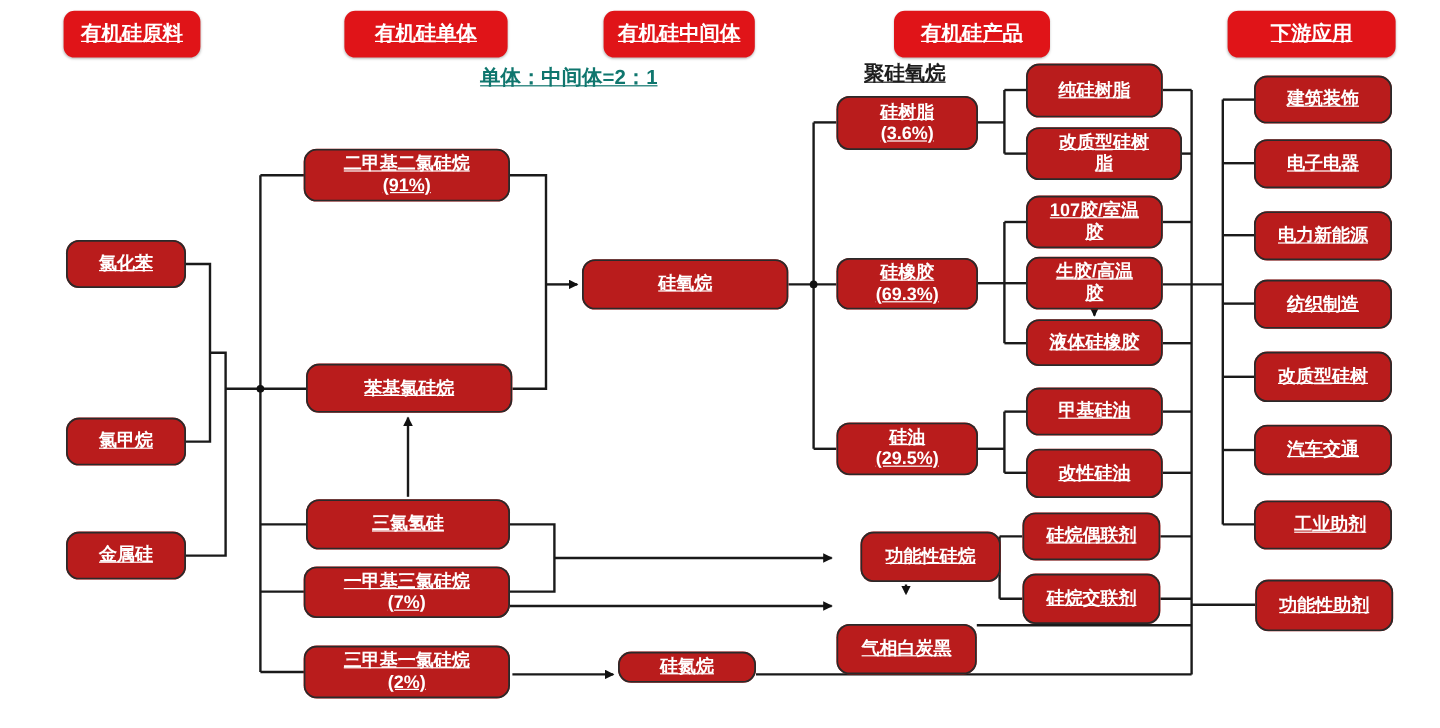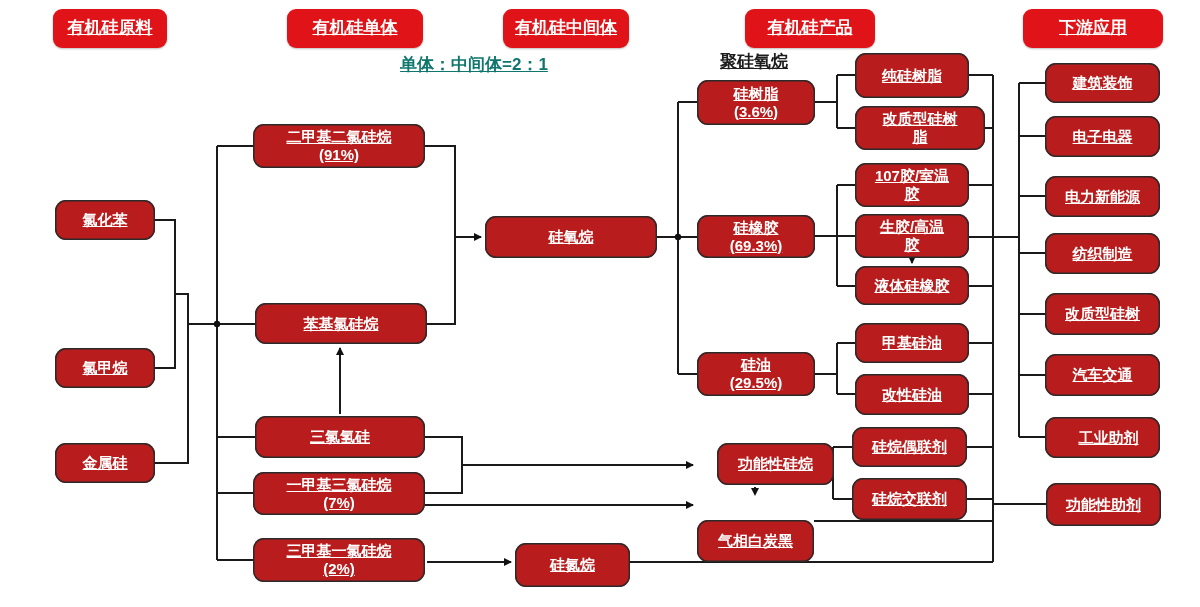--- a/index.html
+++ b/index.html
@@ -106,21 +106,21 @@
       <div class="box node" style="left: 55px; top: 443px; width: 100px; height: 40px;">金属硅</div>
       <div class="box node" style="left: 253px; top: 124px; width: 172px; height: 44px;">二甲基二氯硅烷
 (91%)</div>
       <div class="box node" style="left: 255px; top: 303px; width: 172px; height: 41px;">苯基氯硅烷</div>
       <div class="box node" style="left: 255px; top: 416px; width: 170px; height: 42px;">三氯氢硅</div>
       <div class="box node" style="left: 253px; top: 472px; width: 172px; height: 43px;">一甲基三氯硅烷
 (7%)</div>
       <div class="box node" style="left: 253px; top: 538px; width: 172px; height: 44px;">三甲基一氯硅烷
 (2%)</div>
       <div class="box node" style="left: 485px; top: 216px; width: 172px; height: 42px;">硅氧烷</div>
-      <div class="box node" style="left: 515px; top: 543px; width: 115px; height: 44px;">硅氮烷</div>
+      <div class="box node" style="left: 515px; top: 543px; width: 115px; height: 26px;">硅氮烷</div>
       <div class="box node" style="left: 697px; top: 80px; width: 118px; height: 45px;">硅树脂
 (3.6%)</div>
       <div class="box node" style="left: 697px; top: 215px; width: 118px; height: 43px;">硅橡胶
 (69.3%)</div>
       <div class="box node" style="left: 697px; top: 352px; width: 118px; height: 44px;">硅油
 (29.5%)</div>
       <div class="box node" style="left: 697px; top: 443px; width: 117px; height: 42px; margin-left: 20px;">功能性硅烷</div>
       <div class="box node" style="left: 697px; top: 520px; width: 117px; height: 42px;">气相白炭黑</div>
       <div class="box node" style="left: 855px; top: 53px; width: 114px; height: 45px;">纯硅树脂</div>
       <div class="box node" style="left: 855px; top: 106px; width: 130px; height: 44px;">改质型硅树

